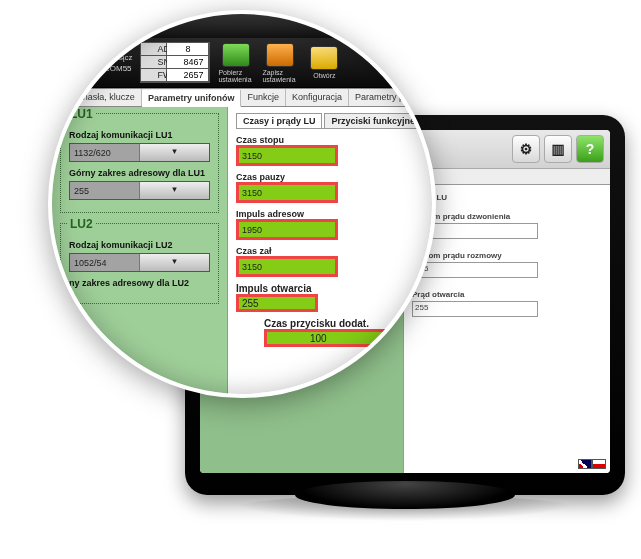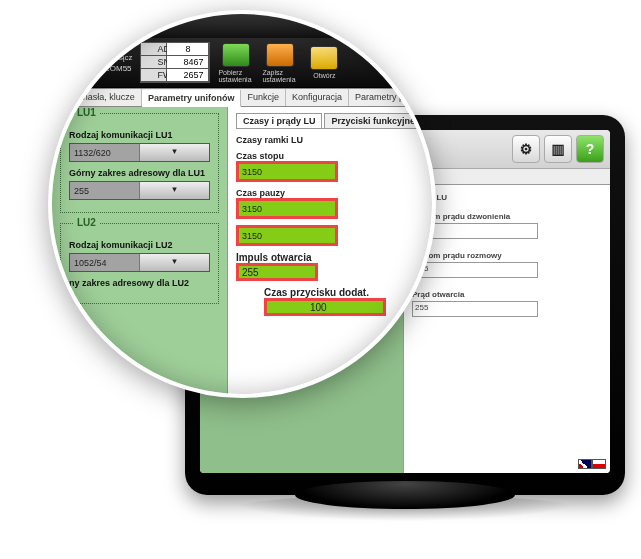--- a/index.html
+++ b/index.html
@@ -39,21 +39,21 @@
   .panel-btn .ico{width:26px;height:22px;border-radius:3px;border:1px solid #333;}
   .ico-green{background:linear-gradient(#7ed957,#2e8b1a);}
   .ico-orange{background:linear-gradient(#ffb14d,#cc6a00);}
   .ico-yellow{background:linear-gradient(#ffe27a,#d9a800);}
   .fw-tabs{display:flex;background:#eee;border-top:1px solid #888;border-bottom:1px solid #888;font-size:9px;}
   .fw-tabs span{padding:3px 6px;border-right:1px solid #bbb;color:#333;white-space:nowrap;}
   .fw-tabs .act{background:#fff;font-weight:bold;border-bottom:1px solid #fff;position:relative;top:1px;}
   .fw-body{display:flex;height:320px;}
   .fw-left{width:195px;background:#9fcf99;padding:6px 8px;font-size:9px;border-right:1px solid #7da879;}
   .lu-box{border:1px dotted #3c6b3a;margin-bottom:10px;padding:10px 8px 12px;position:relative;background:#9fcf99;}
-  .lu-box .legend{position:absolute;top:-7px;left:13px;background:#9fcf99;padding:0 3px;font-size:10px;color:#246321;font-weight:bold;}
+  .lu-box .legend{position:absolute;top:-7px;left:6px;background:#9fcf99;padding:0 3px;font-size:12px;color:#246321;font-weight:bold;}
   .lu-box label{display:block;font-weight:bold;color:#111;margin:6px 0 3px;}
   .combo{display:flex;align-items:center;border:1px solid #555;background:#a3a3a3;height:17px;}
   .combo span{flex:1;padding:0 4px;white-space:nowrap;overflow:hidden;}
   .combo .arrow{width:14px;align-self:stretch;background:linear-gradient(#eee,#bbb);border-left:1px solid #777;text-align:center;line-height:15px;font-size:9px;}
   .fw-mid{flex:1;background:#fff;padding:6px 8px;font-size:9px;}
   .sub-tabs{display:flex;border-bottom:1px solid #999;font-size:9px;margin-bottom:6px;}
   .sub-tabs span{padding:2px 6px;border:1px solid #999;border-bottom:none;margin-right:2px;background:#eee;white-space:nowrap;font-weight:bold;text-align:right;}
   .sub-tabs .act{background:#fff;}
   .sect{font-weight:bold;margin:4px 0 6px;}
   .fld{margin-bottom:6px;}
@@ -174,30 +174,34 @@
         </div>
         <label>ny zakres adresowy dla LU2</label>
       </div>
     </div>
 
     <div class="fw-mid">
       <div class="sub-tabs">
         <span class="act">Czasy i prądy LU</span>
         <span>Przyciski funkcyjne</span>
       </div>
-      <div class="sect">Czasy ramki LU</div>
       <div class="fld">
           <label>Czas stopu</label>
           <div class="inp">3150</div>
         </div>
       <div class="fld">
           <label>Czas pauzy</label>
           <div class="inp">3150</div>
         </div>
       <div class="fld">
+          <label>Impuls adresow</label>
+          <div class="inp">1950</div>
+        </div>
+      <div class="fld">
+          <label>Czas zał</label>
           <div class="inp">3150</div>
         </div>
       <div class="fld" style="font-size:10px;">
           <label>Impuls otwarcia</label>
           <div class="inp" style="height:12px;width:70px;">255</div>
         </div>
       <div class="fld" style="font-size:10px;margin-left:28px;">
           <label>Czas przycisku dodat.</label>
           <div class="inp" style="height:12px;width:70px;padding-left:43px;">100</div>
         </div>

